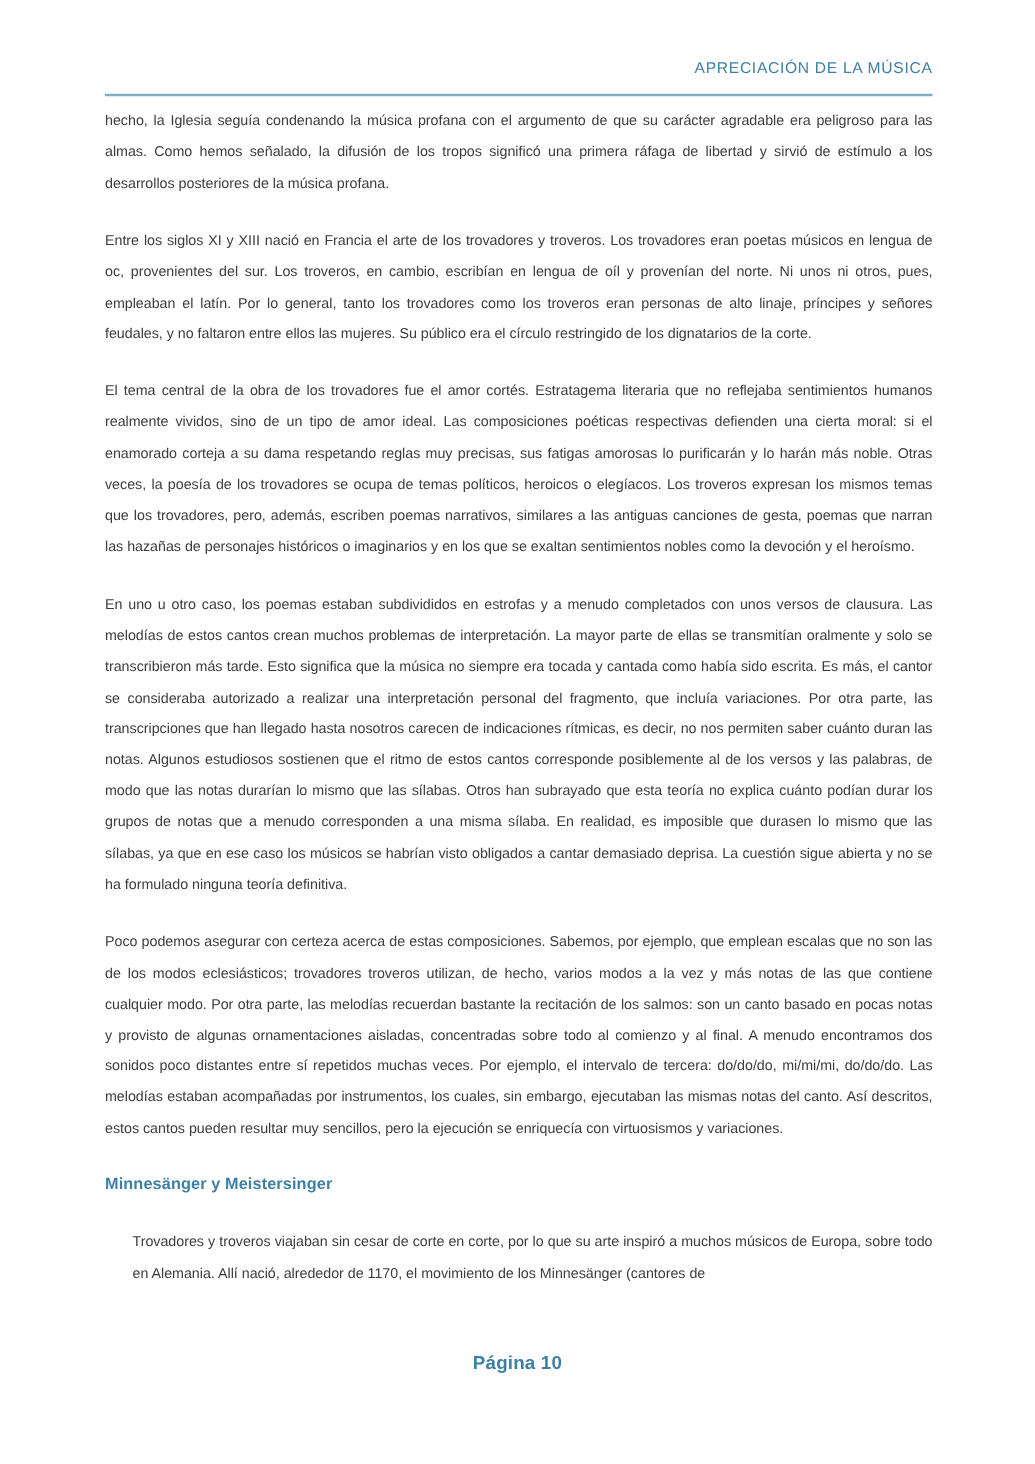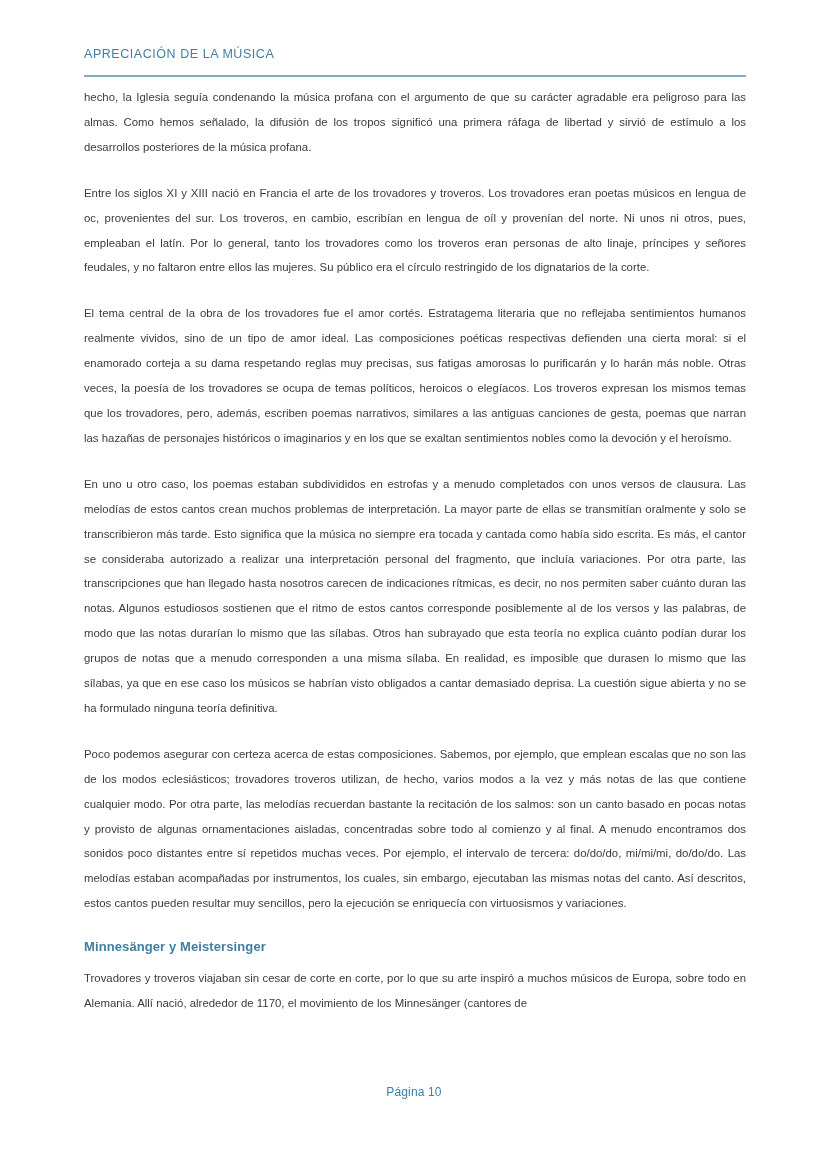--- a/index.html
+++ b/index.html
@@ -23,20 +23,21 @@
     background: #ffffff;
     overflow: hidden;
   }
 
   
   .running-head {
     position: absolute;
     left: 84px;
     top: 46px;
     width: 662px;
+    text-align: right;
   }
   .running-head-title {
     font-size: 12.5px;
     letter-spacing: 0.55px;
     color: #3e7fa3;
     font-weight: 400;
     line-height: 16px;
     white-space: nowrap;
   }
   .header-rule {
@@ -60,43 +61,44 @@
     font-size: 11.4px;
     line-height: 24.9px;
     color: #3b3b3b;
     text-align: justify;
     text-justify: inter-word;
     -webkit-hyphens: none;
     hyphens: none;
   }
   p.para:last-child {
     margin-bottom: 0;
+    margin-left: 22px;
   }
 
   h2.section-heading {
-    margin: 0 0 9px 0;
+    margin: 0 0 25px 0;
     font-size: 13px;
     font-weight: bold;
     color: #3e7fa3;
     line-height: 20px;
     letter-spacing: 0.1px;
   }
 
   
   .footer {
     position: absolute;
     left: 0;
     top: 1082px;
     width: 828px;
     text-align: center;
   }
   .footer-label {
     display: inline-block;
-    font-size: 12px;
-    font-weight: normal;
+    font-size: 15px;
+    font-weight: bold;
     color: #3e7fa3;
     letter-spacing: 0.15px;
   }
 </style>
 </head>
 <body>
 
 <div class="page">
 
   <div class="running-head">

